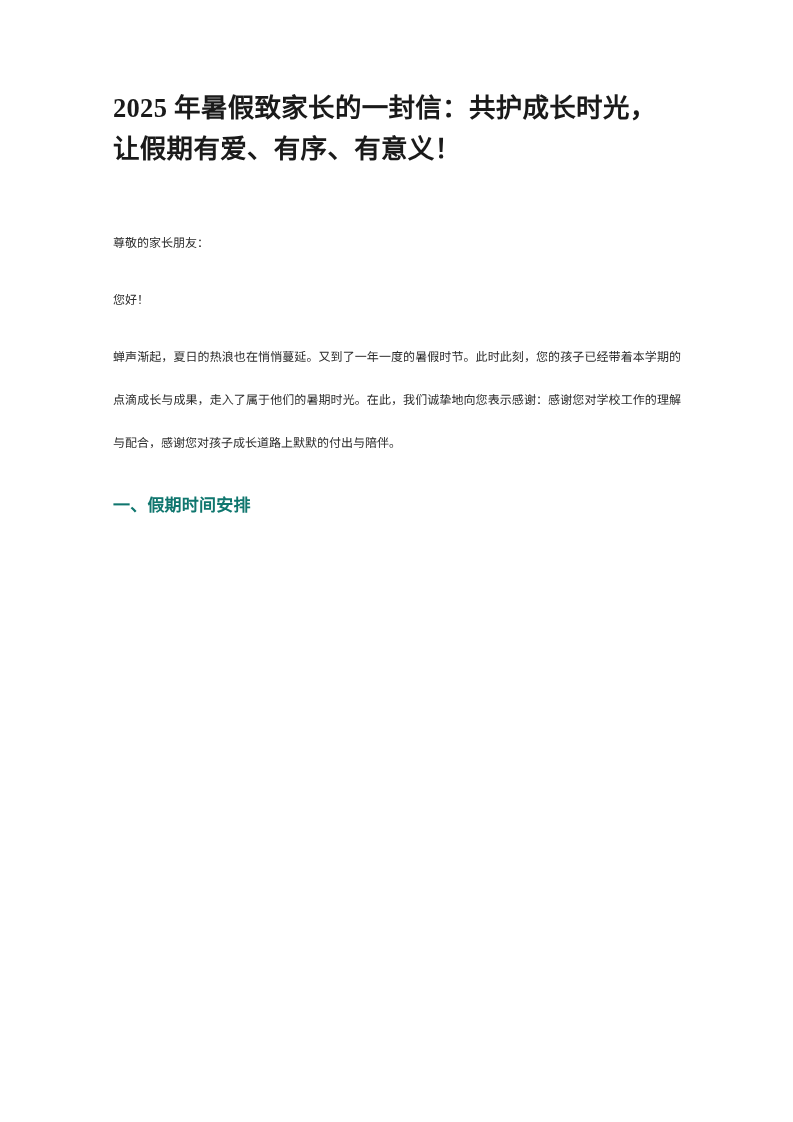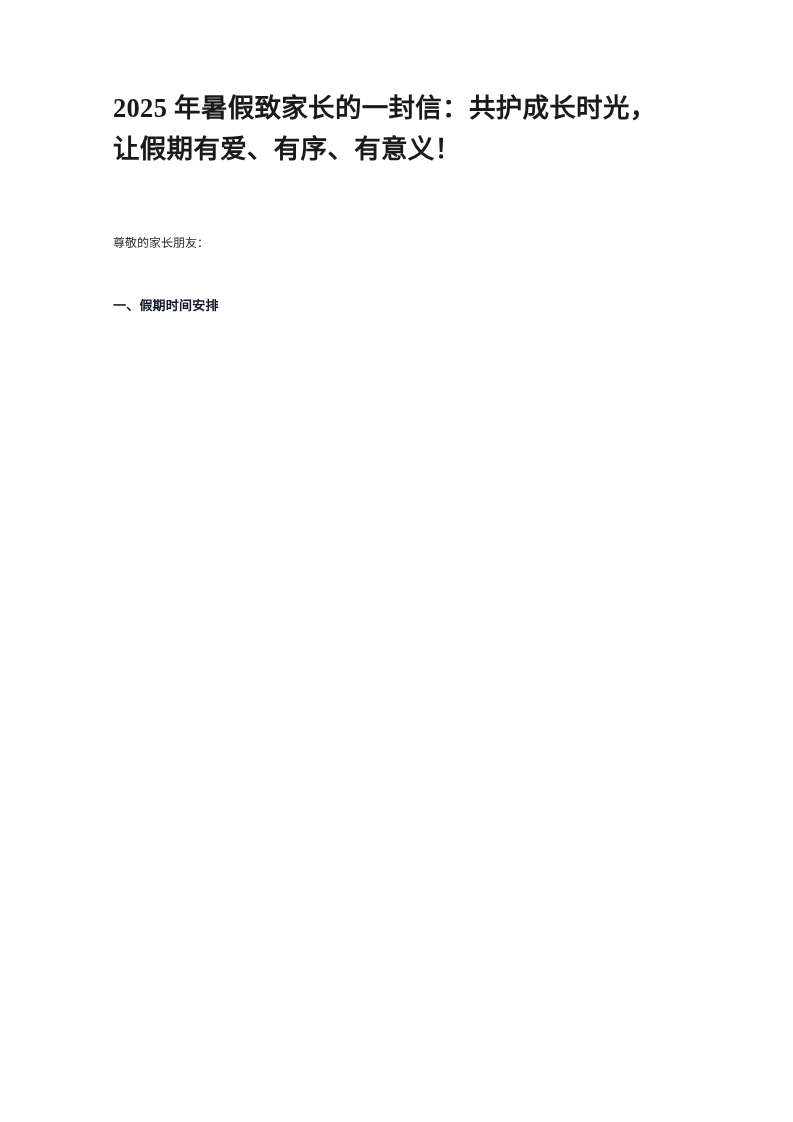--- a/index.html
+++ b/index.html
@@ -51,23 +51,23 @@
     word-break: break-all;
   }
 
   .para + .para { margin-top: 14px; }
 
   .para.greeting { margin-top: 0; }
 
   .section-heading {
     font-family: "Liberation Sans", "DejaVu Sans", sans-serif;
     font-weight: 700;
-    font-size: 13px;
+    font-size: 17px;
     line-height: 34px;
-    color: #0f172a;
+    color: #0f766e;
     margin: 24px 0 8px 0;
     letter-spacing: 0.2px;
     word-break: break-all;
   }
 
   .para.after-heading { margin-top: 22px; }
 
   .b {
     font-family: "Liberation Sans", "DejaVu Sans", sans-serif;
     font-weight: 700;
@@ -80,21 +80,23 @@
 <div class="page">
 
   <div class="page-body">
 
     <h1 class="doc-title">2025 年暑假致家长的一封信：共护成长时光，让假期有爱、有序、有意义！</h1>
 
     <div class="spacer-after-title"></div>
 
     <p class="para greeting">尊敬的家长朋友：</p>
 
+    <p class="para">您好！</p>
 
+    <p class="para">蝉声渐起，夏日的热浪也在悄悄蔓延。又到了一年一度的暑假时节。此时此刻，您的孩子已经带着本学期的点滴成长与成果，走入了属于他们的暑期时光。在此，我们诚挚地向您表示感谢：感谢您对学校工作的理解与配合，感谢您对孩子成长道路上默默的付出与陪伴。</p>
 
 
     <h2 class="section-heading">一、假期时间安排</h2>
 
 
   </div>
 
 </div>
 
 </body></html>

